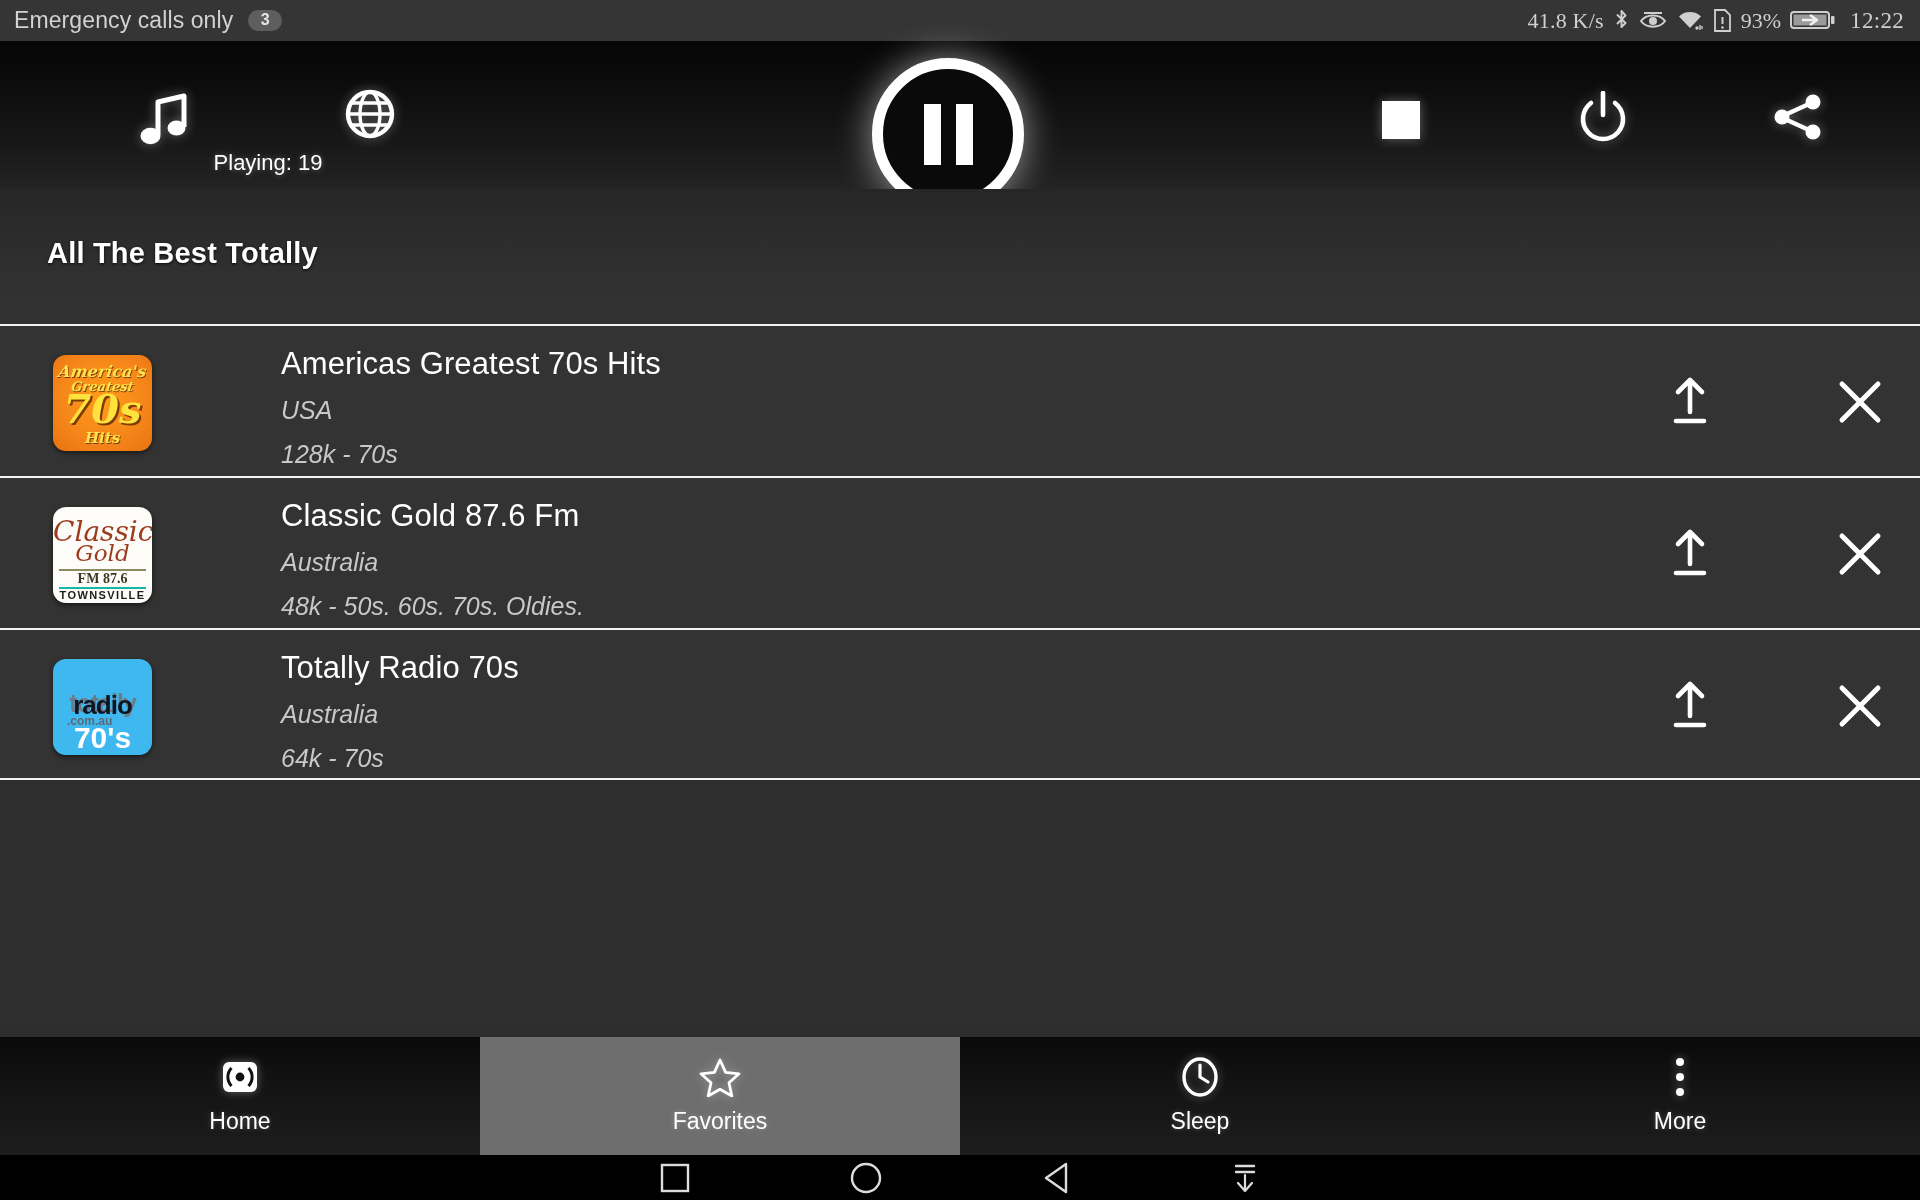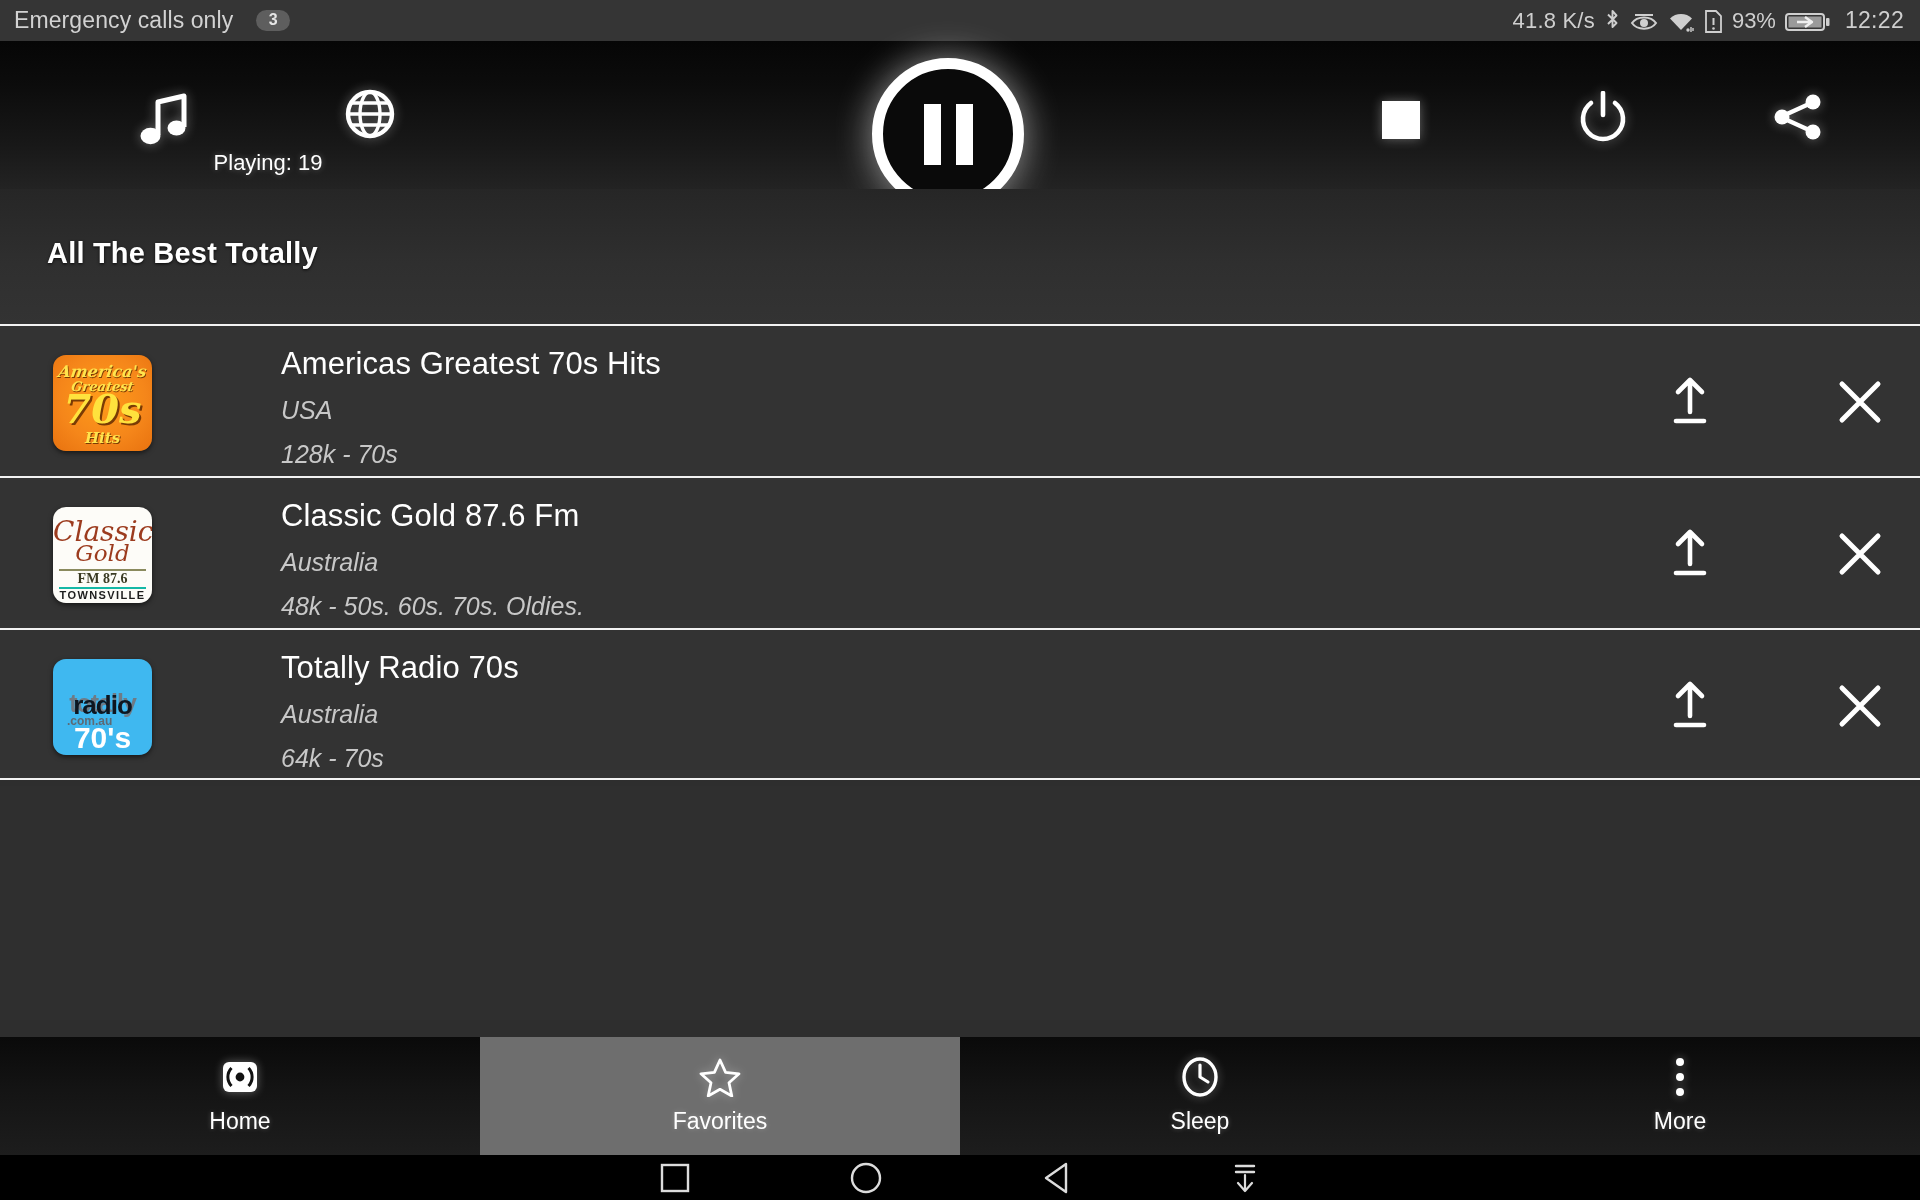--- a/index.html
+++ b/index.html
@@ -10,28 +10,28 @@
     -webkit-font-smoothing:antialiased;
   }
   #app{ position:relative; width:1920px; height:1200px; }
 
   
   .statusbar{
     position:absolute; left:0; top:0; width:1920px; height:41px;
     background:#353535; display:flex; align-items:center;
     justify-content:space-between; padding:0 16px 0 14px;
   }
-  .sb-left{ display:flex; align-items:center; gap:23px; }
+  .sb-left{ display:flex; align-items:center; gap:15px; }
   .sb-carrier{ color:#d2d2d2; font-size:23px; letter-spacing:.1px; }
   .sb-badge{
     background:#5e5e5e; color:#e6e6e6; font-size:16px; font-weight:bold;
     border-radius:13px; padding:2px 11px 3px; line-height:1;
     min-width:34px; text-align:center;
   }
-  .sb-right{ display:flex; align-items:flex-end; gap:9px; color:#cfcfcf; }
+  .sb-right{ display:flex; align-items:flex-start; gap:9px; color:#cfcfcf;font-family:Liberation Serif, serif; }
   .sb-speed{ font-size:22px; letter-spacing:.2px; }
   .sb-pct{ font-size:22px; }
   .sb-time{ font-size:23px; margin-left:5px; letter-spacing:.3px; }
   .sb-ico{ display:inline-flex; align-items:center; }
 
   
   .player{
     position:absolute; left:0; top:41px; width:1920px; height:148px;
     background:linear-gradient(180deg,#060606 0%,#0c0c0c 30%,#181818 70%,#232323 100%);
   }

